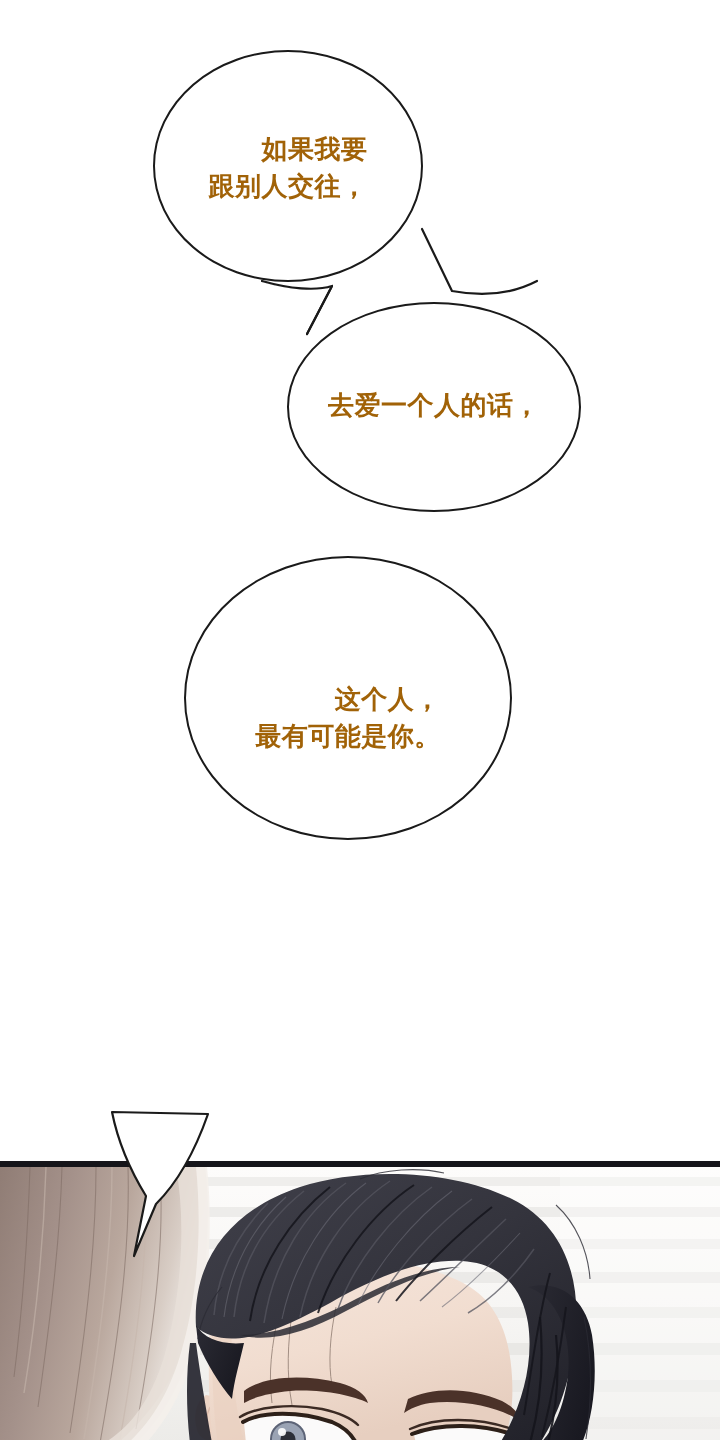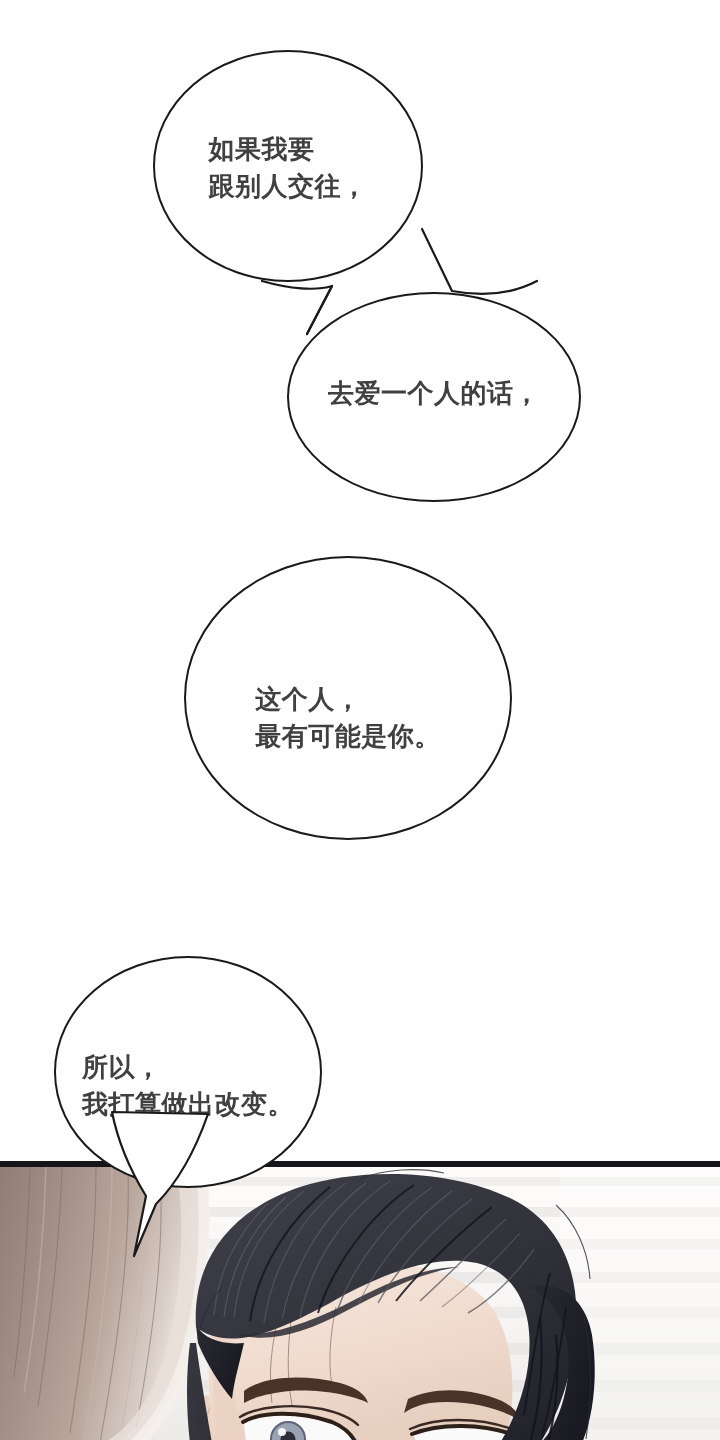--- a/index.html
+++ b/index.html
@@ -33,35 +33,35 @@
     box-sizing: border-box;
     background: #ffffff;
     border: 2.2px solid #1a1a1a;
     border-radius: 50%;
     display: flex;
     align-items: center;
     justify-content: center;
     z-index: 5;
   }
   .bubble-text {
-    text-align: left;
-    color: #404040;
+    text-align: right;
+    color: #a16207;
     font-weight: 700;
     font-size: 26px;
     line-height: 1.42;
     letter-spacing: 0.5px;
     white-space: pre-line;
     padding: 0 14px;
   }
 
   
   #bubble-1 { left: 153px; top: 50px;  width: 270px; height: 232px; }
   #bubble-1 .bubble-text { transform: translateY(2px); }
   
-  #bubble-2 { left: 287px; top: 292px; width: 294px; height: 210px; font-family: Liberation Mono, monospace; }
+  #bubble-2 { left: 287px; top: 302px; width: 294px; height: 210px; }
   #bubble-2 .bubble-text { transform: translateY(-2px); }
   
   #bubble-3 { left: 184px; top: 556px; width: 328px; height: 284px; }
   #bubble-3 .bubble-text { transform: translateY(20px); }
   
   #bubble-4 { left: 54px;  top: 956px; width: 268px; height: 232px; z-index: 20; }
   #bubble-4 .bubble-text { transform: translateY(14px); }
 
   
   .tail-svg {
@@ -310,22 +310,18 @@
           </g>
         </g>
 
         <path d="M 196 176 C 200 206, 206 242, 212 276 L 190 276 C 186 242, 186 206, 190 176 Z" fill="#20202a" opacity="0.9"></path>
       </g>
     </svg>
   </div>
 
   <div class="panel-divider"></div>
 
-  <div class="bubble" id="bubble-4">
-    <div class="bubble-text">所以，
-我打算做出改变。</div>
-  </div>
 
   <svg class="tail-svg" id="tail-4" width="170" height="150" viewBox="0 0 170 150">
     <path d="M 118 4 C 104 44, 86 74, 66 94 L 44 146 L 56 86 C 40 60, 28 32, 22 2 Z" fill="#ffffff" stroke="#1a1a1a" stroke-width="2.2" stroke-linejoin="round" stroke-linecap="round"></path>
   </svg>
 
 </div>
 
 </body></html>

